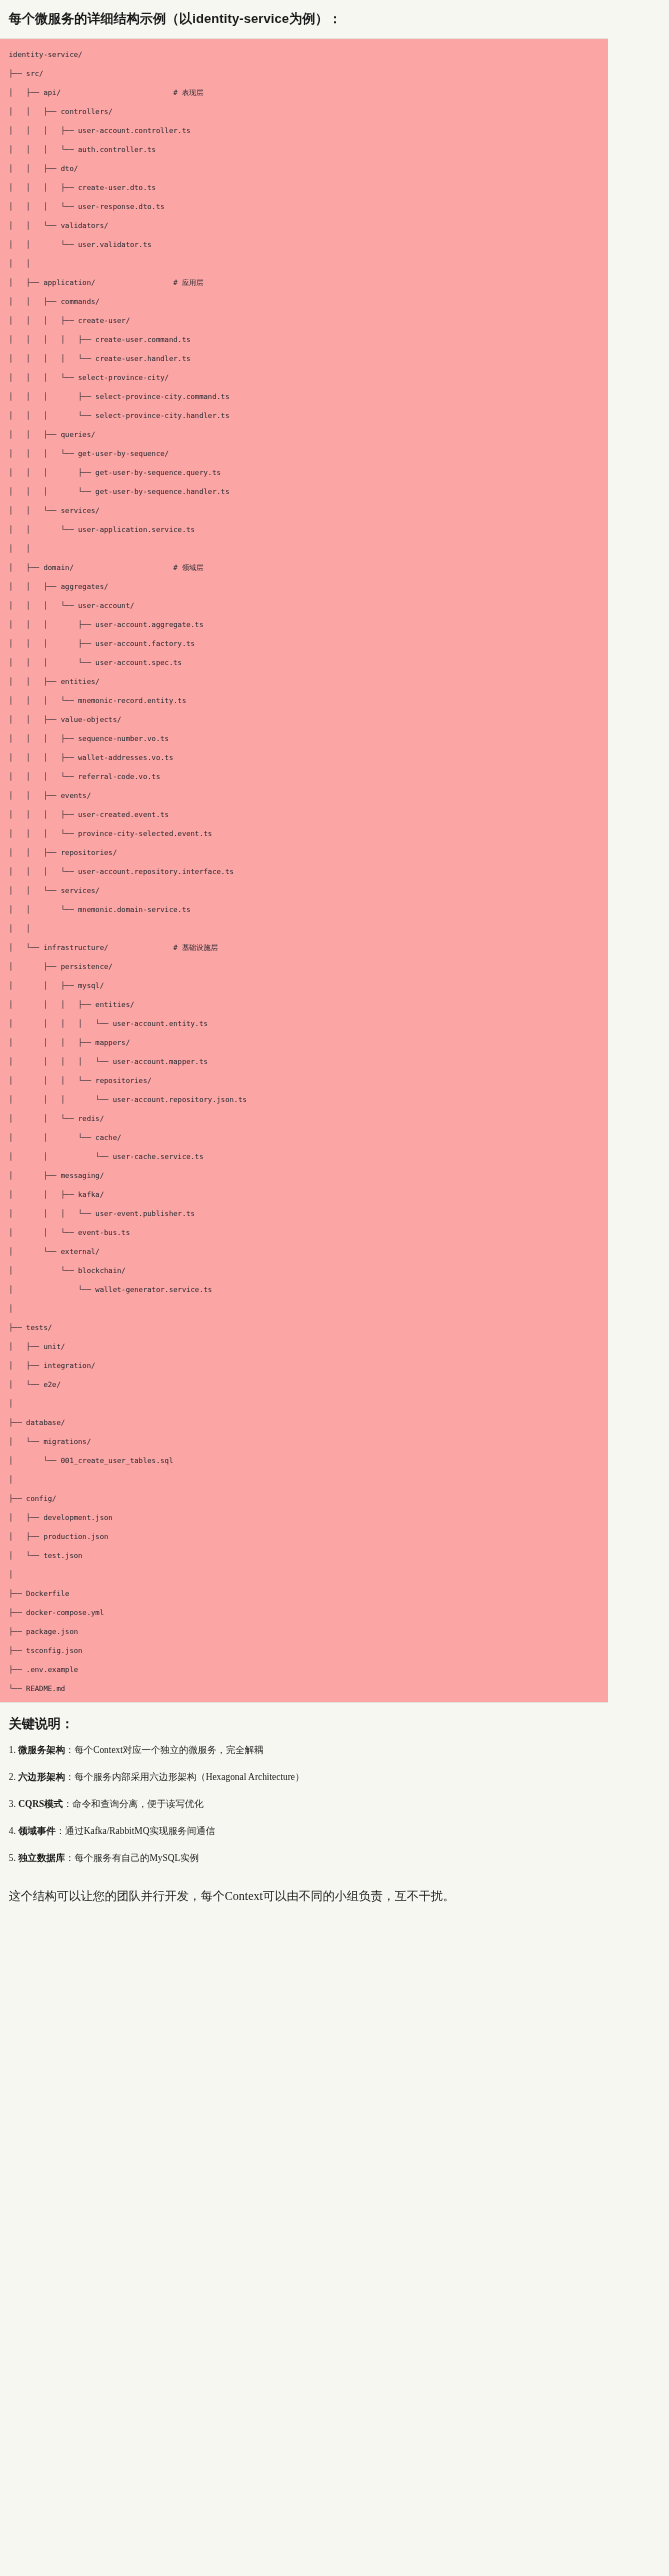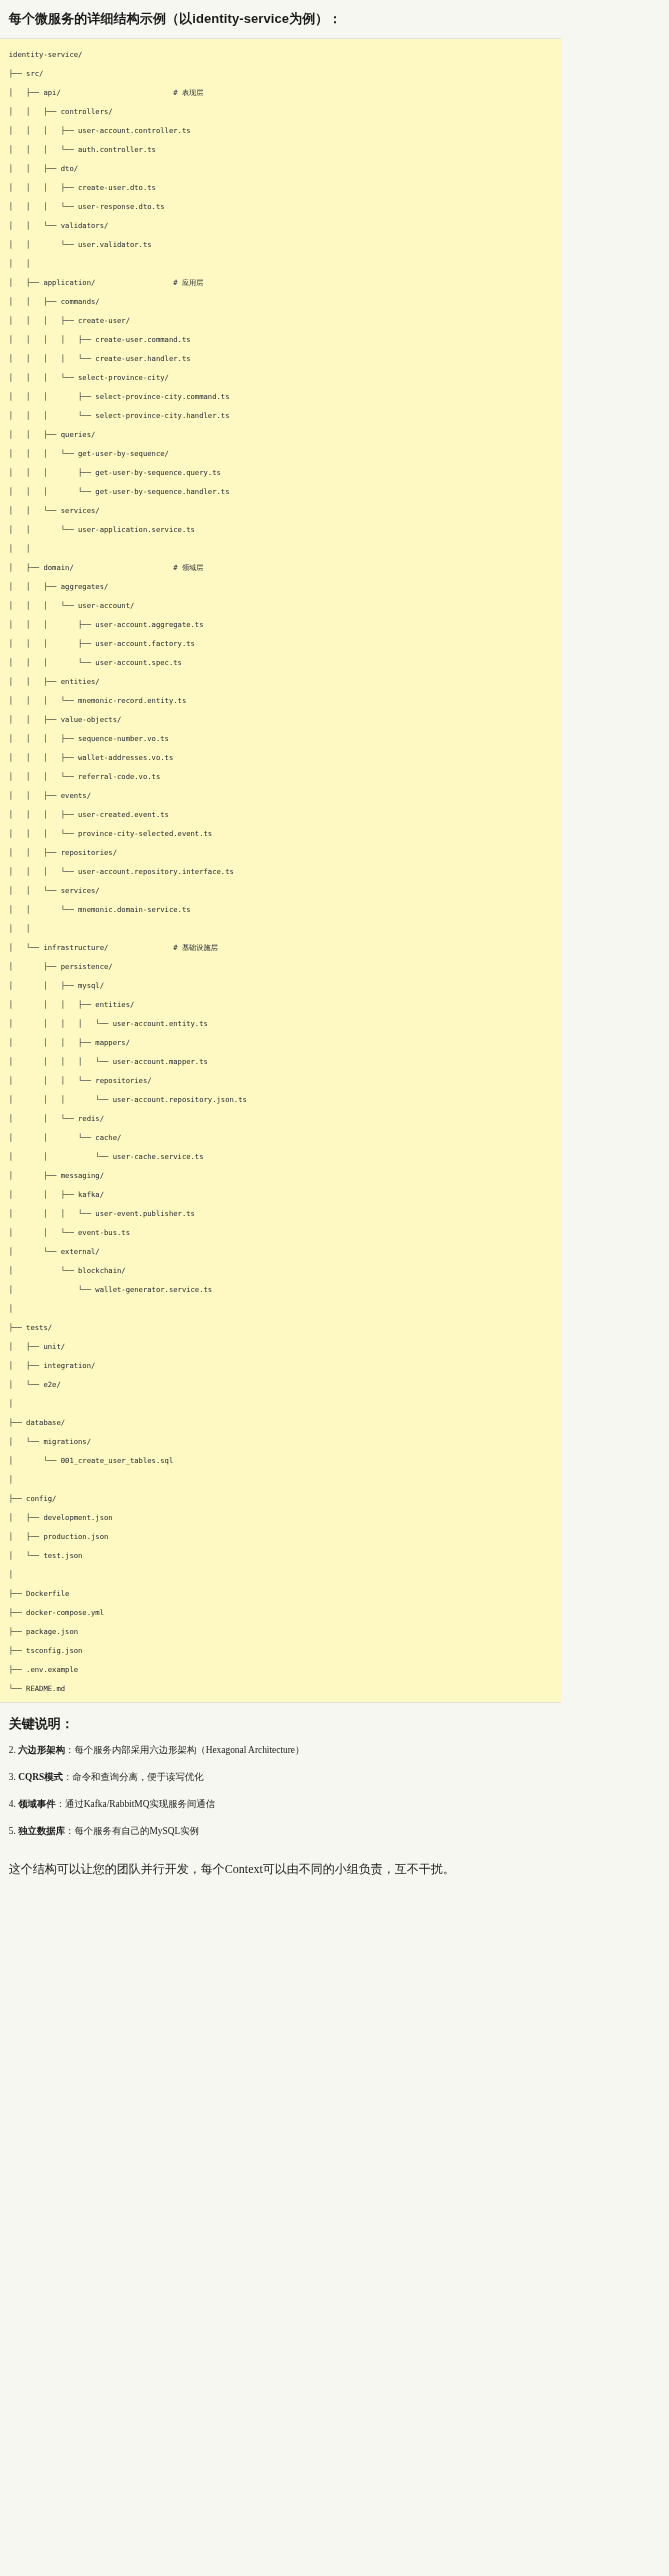--- a/index.html
+++ b/index.html
@@ -8,21 +8,21 @@
     padding: 0;
   }
   body {
     width: 669px;
     background: #f7f7f2;
     font-family: "Liberation Serif", "DejaVu Serif", serif;
     color: #1a1a1a;
     -webkit-font-smoothing: antialiased;
   }
   .page {
-    width: 561px;
+    width: 608px;
     box-sizing: border-box;
     padding: 0;
     background: #f7f7f2;
   }
 
   
   .doc-heading {
     font-size: 13px;
     font-weight: bold;
     line-height: 1.45;
@@ -30,21 +30,21 @@
     margin: 0;
     border-bottom: 0.6px solid #e2e2dc;
     font-family: "Liberation Sans", "DejaVu Sans", sans-serif;
     letter-spacing: 0.1px;
   }
 
   
   .tree-block {
     margin: 0;
     padding: 11.3px 8.8px 8.8px 8.8px;
-    background: #fef9c3;
+    background: #fca5a5;
     border-bottom: 0.6px solid #e2e2dc;
   }
   .tree-pre {
     margin: 0;
     padding: 0;
     font-family: "DejaVu Sans Mono", "Liberation Mono", monospace;
     font-size: 7.2px;
     line-height: 9.5px;
     color: #23272e;
     white-space: pre;
@@ -188,20 +188,21 @@
 <span class="tree-line">├── docker-compose.yml</span>
 <span class="tree-line">├── package.json</span>
 <span class="tree-line">├── tsconfig.json</span>
 <span class="tree-line">├── .env.example</span>
 <span class="tree-line">└── README.md</span></pre>
   </div>
 
   <div class="notes">
     <div class="notes-title">关键说明：</div>
     <ol class="notes-list">
+        <li class="note-item"><span class="num">1. </span><span class="term">微服务架构</span><span class="desc">：每个Context对应一个独立的微服务，完全解耦</span></li>
         <li class="note-item"><span class="num">2. </span><span class="term">六边形架构</span><span class="desc">：每个服务内部采用六边形架构（Hexagonal Architecture）</span></li>
         <li class="note-item"><span class="num">3. </span><span class="term">CQRS模式</span><span class="desc">：命令和查询分离，便于读写优化</span></li>
         <li class="note-item"><span class="num">4. </span><span class="term">领域事件</span><span class="desc">：通过Kafka/RabbitMQ实现服务间通信</span></li>
         <li class="note-item"><span class="num">5. </span><span class="term">独立数据库</span><span class="desc">：每个服务有自己的MySQL实例</span></li>
       </ol>
   </div>
 
   <p class="closing">这个结构可以让您的团队并行开发，每个Context可以由不同的小组负责，互不干扰。</p>
 
 </div>

